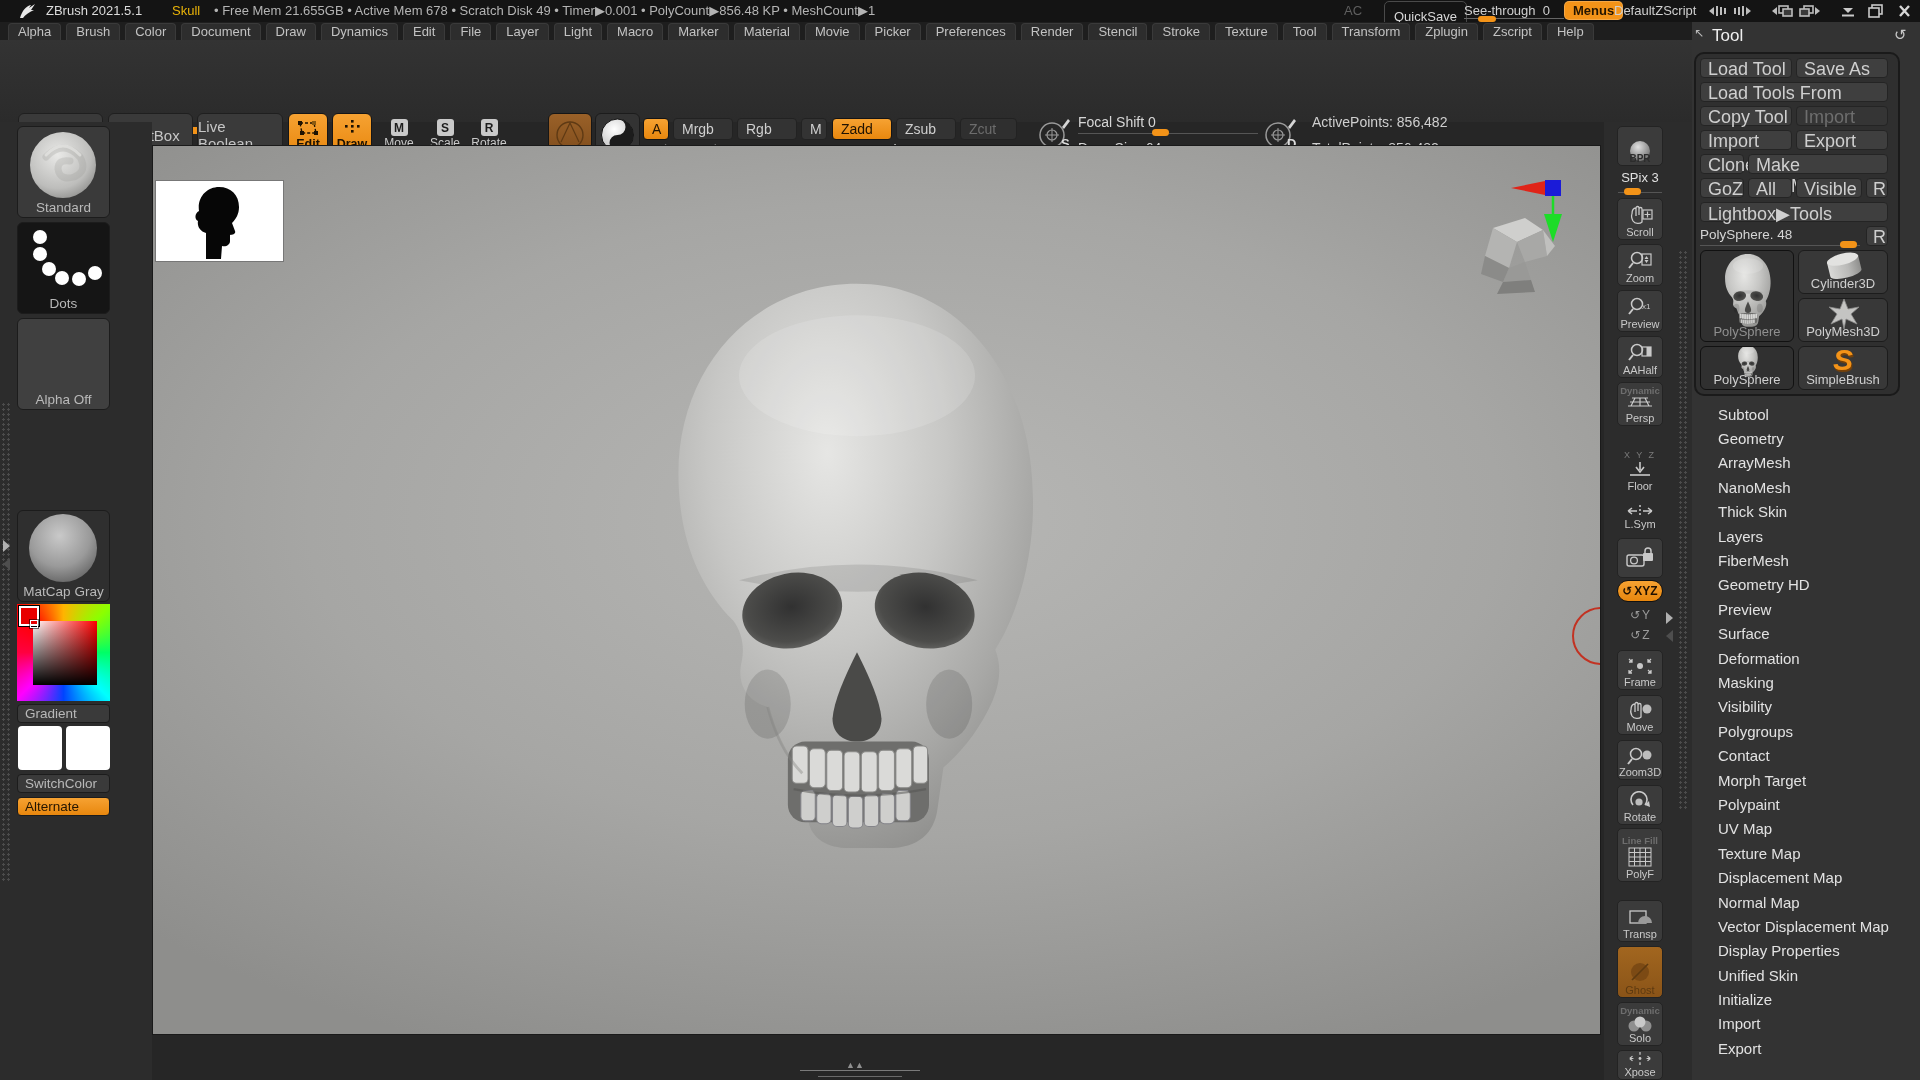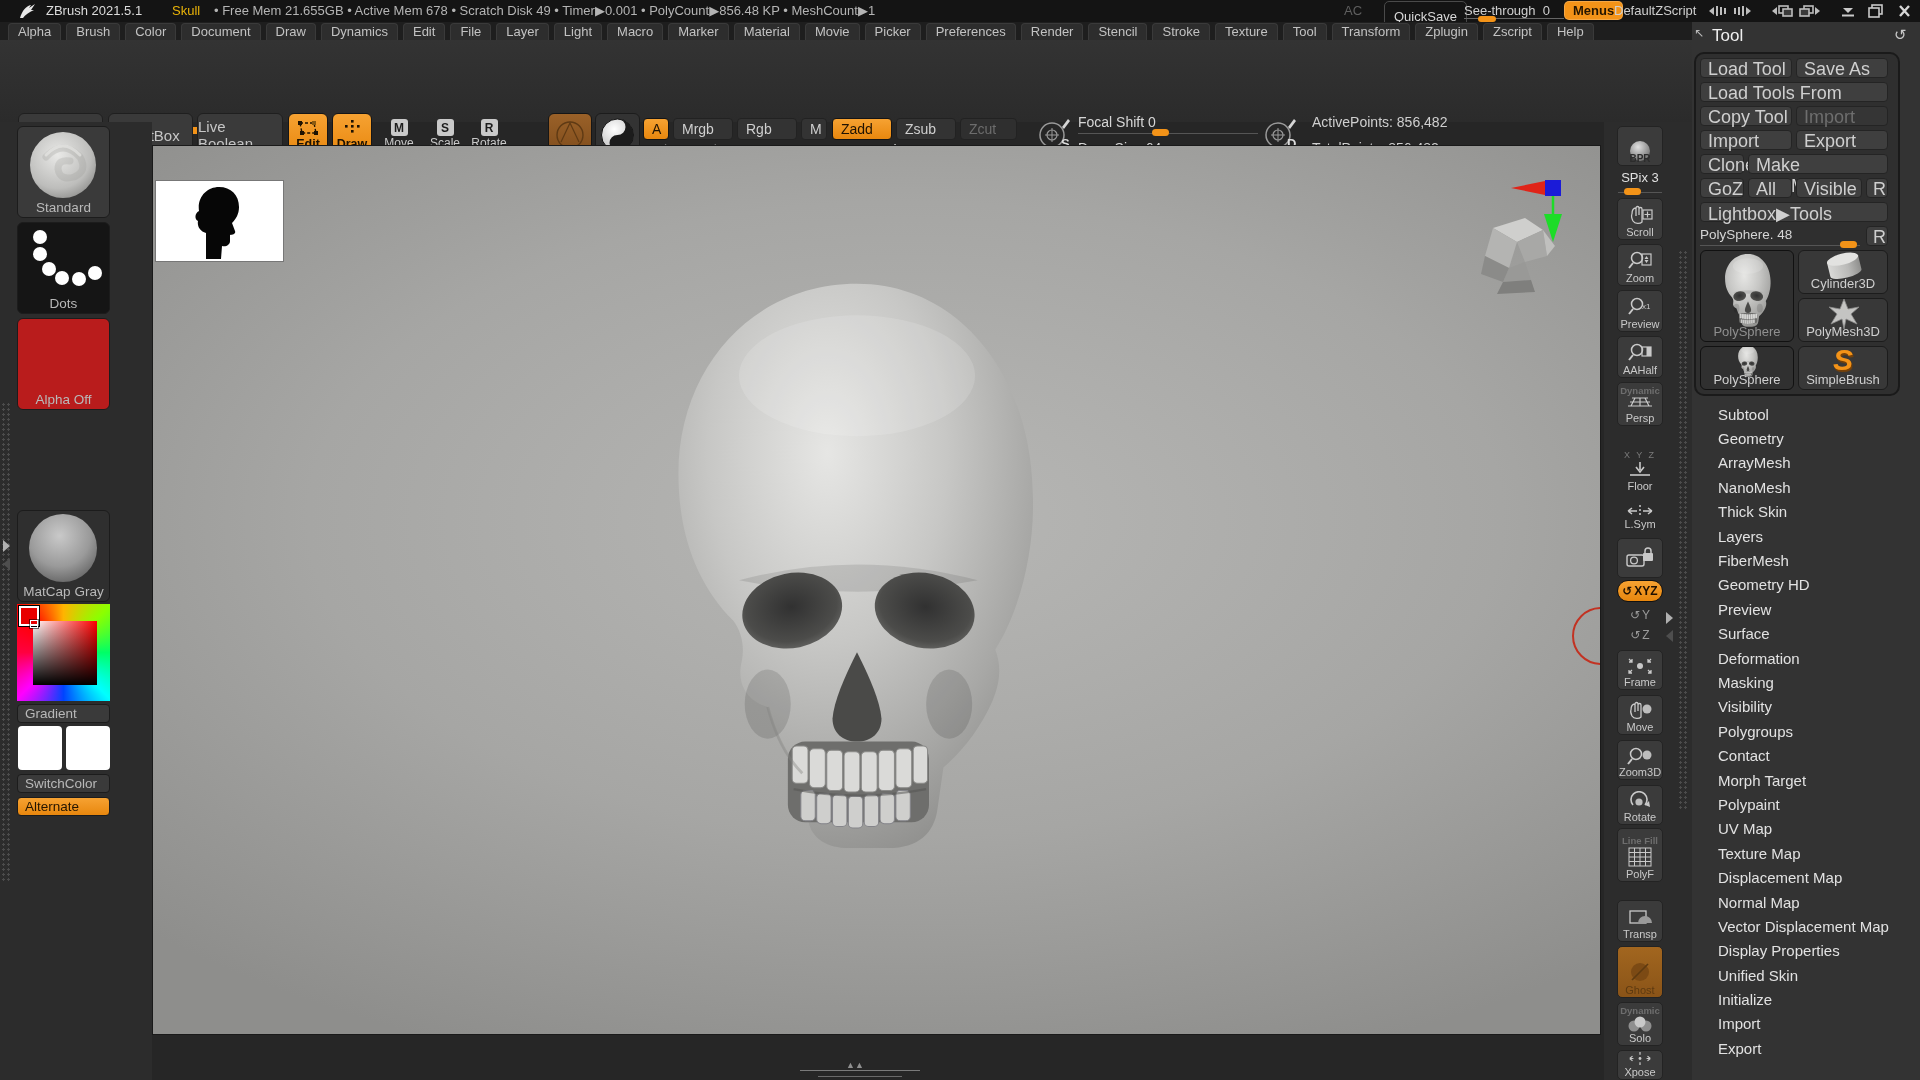--- a/index.html
+++ b/index.html
@@ -379,21 +379,21 @@
           <circle cx="22" cy="31" r="7"></circle>
           <circle cx="31" cy="46" r="7"></circle>
           <circle cx="44" cy="55" r="7"></circle>
           <circle cx="61" cy="56" r="7"></circle>
           <circle cx="77" cy="50" r="7"></circle>
         </g>
     </svg>
     <div class="lp-label" style="background:#151515">Dots</div>
   </div>
 
-  <div class="lp-cell" style="top:196px;height:92px;background:#b91c1c">
+  <div class="lp-cell" style="top:196px;height:92px;background:#404040">
     <div class="lp-label">Alpha Off</div>
   </div>
 
 
   <div class="lp-cell" style="top:388px;height:92px;background:#2f2f2f">
     <svg width="91" height="72" viewBox="0 0 91 72">
       <defs>
           <radialGradient id="mgG" cx="45%" cy="32%" r="75%">
             <stop offset="0%" stop-color="#c9c9c9"></stop>
             <stop offset="60%" stop-color="#9a9a9a"></stop>

